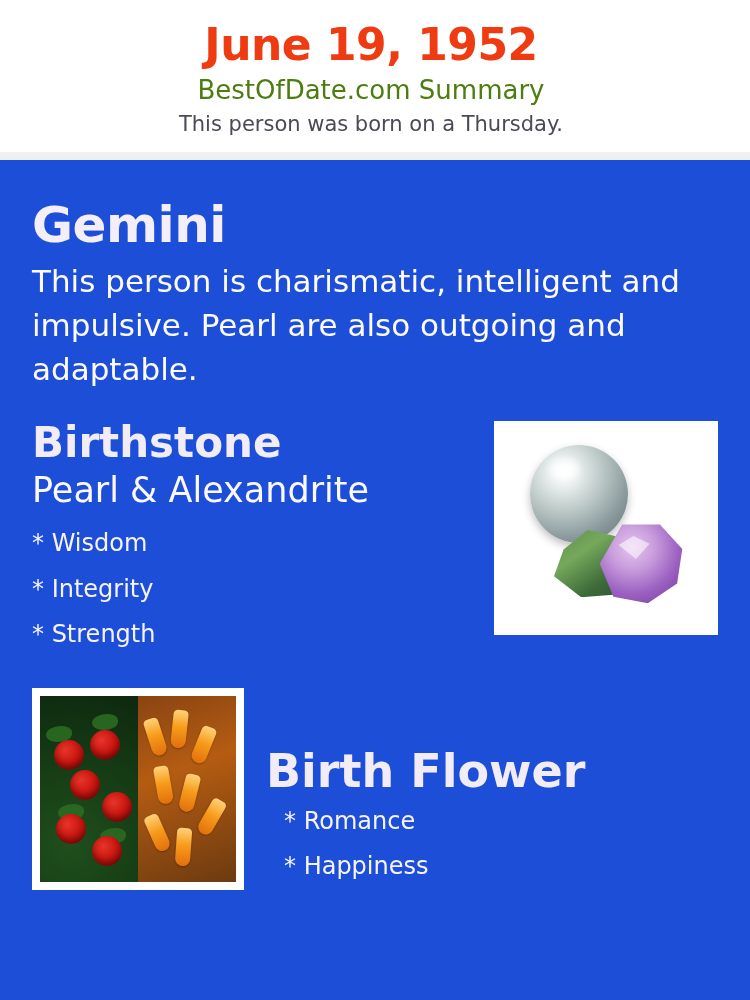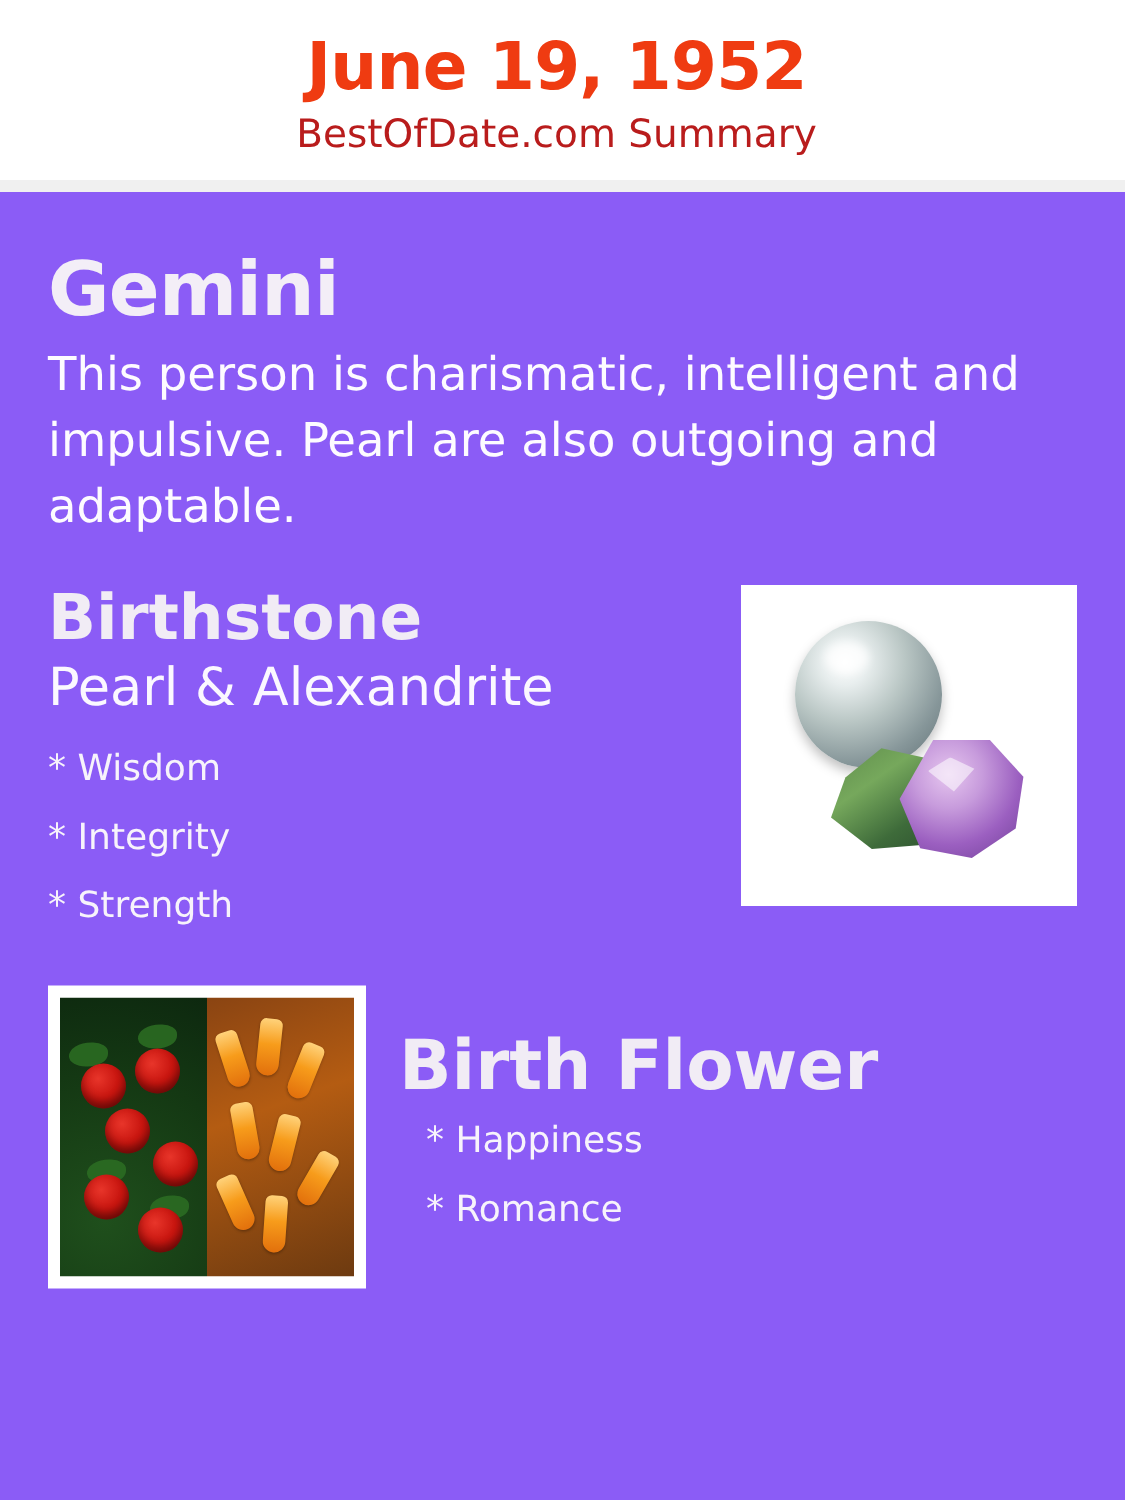--- a/index.html
+++ b/index.html
@@ -30,39 +30,39 @@
     box-sizing: border-box;
   }
   .header-date {
     color: #ef3b11;
     font-size: 44px;
     font-weight: bold;
     line-height: 1.12;
     letter-spacing: -0.5px;
   }
   .header-sub {
-    color: #b91c1c;
+    color: #4d7c0f;
     font-size: 26px;
     margin-top: 6px;
     line-height: 1.2;
   }
   .header-note {
     color: #4a4a55;
     font-size: 21px;
     margin-top: 6px;
     line-height: 1.2;
   }
   .gap-strip {
     height: 8px;
     background: #f0f0f0;
   }
 
   
   .body {
-    background: #8b5cf6;
+    background: #1d4ed8;
     flex: 1 1 auto;
     padding: 39px 32px 10px 32px;
     box-sizing: border-box;
     color: #ffffff;
     position: relative;
   }
 
   .zodiac-title {
     font-size: 50px;
     font-weight: bold;
@@ -177,21 +177,21 @@
     top: 18%;
     width: 36%;
     height: 28%;
     background: rgba(255,255,255,0.55);
     clip-path: polygon(0 40%, 48% 0, 100% 34%, 56% 100%);
   }
 
   
   .flower-block {
     display: flex;
-    align-items: center;
+    align-items: flex-end;
     margin-top: 30px;
   }
   .flower-text {
     flex: 1 1 auto;
     padding-left: 22px;
     text-align: left;
   }
   .flower-photo {
     width: 196px;
     height: 186px;
@@ -261,20 +261,21 @@
   }
 </style>
 </head>
 <body>
 
 <div class="page">
 
   <div class="header">
     <div class="header-date">June 19, 1952</div>
     <div class="header-sub">BestOfDate.com Summary</div>
+    <div class="header-note">This person was born on a Thursday.</div>
   </div>
 
   <div class="gap-strip"></div>
 
   <div class="body">
 
     <div class="zodiac-section">
       <h1 class="zodiac-title">Gemini</h1>
       <p class="zodiac-desc">This person is charismatic, intelligent and impulsive. Pearl are also outgoing and adaptable.</p>
     </div>
@@ -321,20 +322,20 @@
             <div class="hs-bloom" style="left:44px; top:78px; transform:rotate(14deg);"></div>
             <div class="hs-bloom" style="left:66px; top:102px; transform:rotate(30deg);"></div>
             <div class="hs-bloom" style="left:12px; top:118px; transform:rotate(-24deg);"></div>
             <div class="hs-bloom" style="left:38px; top:132px; transform:rotate(4deg);"></div>
           </div>
         </div>
       </div>
       <div class="flower-text">
         <h2 class="flower-title">Birth Flower</h2>
         <ul class="flower-bullets">
+          <li>* Romance</li>
           <li>* Happiness</li>
-          <li>* Romance</li>
         </ul>
       </div>
     </div>
 
   </div>
 </div>
 
 </body></html>

